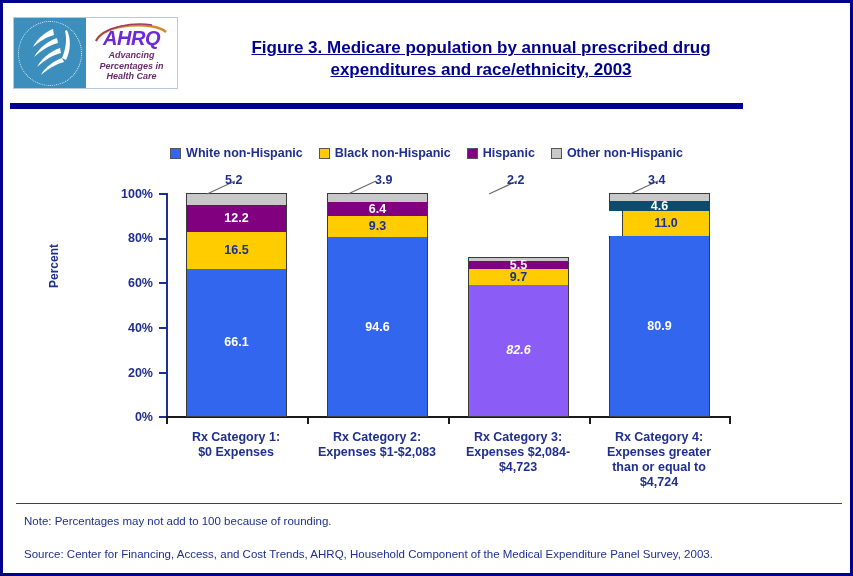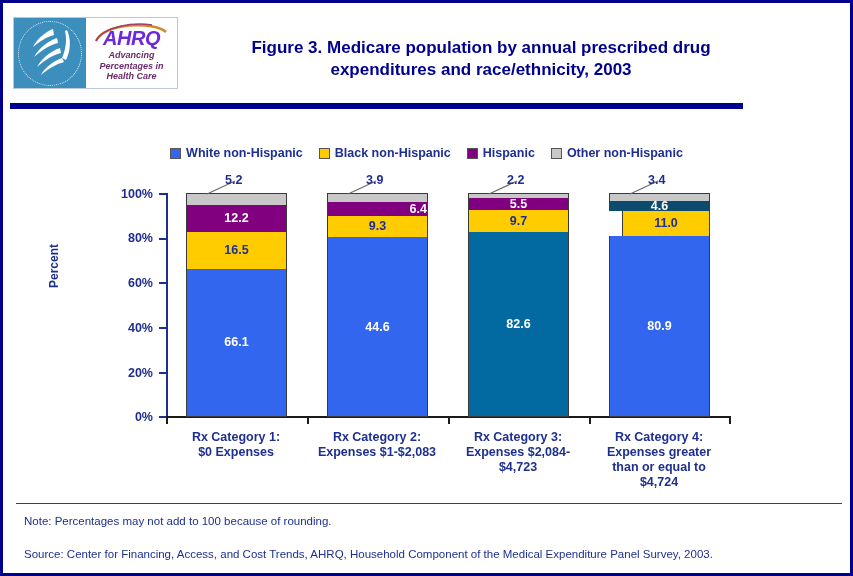--- a/index.html
+++ b/index.html
@@ -100,20 +100,21 @@
     position: absolute;
     left: 178px;
     top: 34px;
     width: 600px;
     text-align: center;
     color: #00008f;
     font-weight: bold;
     font-size: 17px;
     line-height: 22px;
     font-family: "Liberation Sans", sans-serif;
+    text-decoration: underline;
   }
   #header-rule {
     position: absolute;
     left: 7px;
     top: 100px;
     width: 733px;
     height: 6px;
     background: #00008f;
   }
 
@@ -385,40 +386,40 @@
         <div class="bar-seg" style="background: rgb(255, 204, 0); height: 16.5%; flex: 0 0 auto;">
           <span class="seg-label seg-dark-text">16.5</span>
         </div>
         <div class="bar-seg" style="background: rgb(51, 102, 238); height: 66.1%; flex: 0 0 auto;">
           <span class="seg-label seg-white-text">66.1</span>
         </div>
       </div>
 
       <div class="bar" style="left:324px; height:224px;">
         <div class="bar-seg" style="background: rgb(200, 200, 200); height: 3.9%; flex: 0 0 auto;"></div>
-        <div class="bar-seg" style="background: rgb(128, 0, 128); height: 6.4%; flex: 0 0 auto; justify-content: flex-end;">
+        <div class="bar-seg" style="background: rgb(128, 0, 128); height: 6.4%; flex: 0 0 auto;">
           <span class="seg-label seg-white-text">6.4</span>
         </div>
         <div class="bar-seg" style="background: rgb(255, 204, 0); height: 9.3%; flex: 0 0 auto;">
           <span class="seg-label seg-dark-text">9.3</span>
         </div>
         <div class="bar-seg" style="background: rgb(51, 102, 238); height: 80.5%; flex: 0 0 auto;">
-          <span class="seg-label seg-white-text">44.6</span>
-        </div>
-      </div>
-
-      <div class="bar" style="left:465px; height:224px;">
+          <span class="seg-label seg-white-text">94.6</span>
+        </div>
+      </div>
+
+      <div class="bar" style="left:465px; height:160px;">
         <div class="bar-seg" style="background: rgb(200, 200, 200); height: 2.2%; flex: 0 0 auto;"></div>
         <div class="bar-seg" style="background: rgb(128, 0, 128); height: 5.5%; flex: 0 0 auto;">
           <span class="seg-label seg-white-text">5.5</span>
         </div>
         <div class="bar-seg" style="background: rgb(255, 204, 0); height: 9.7%; flex: 0 0 auto;">
           <span class="seg-label seg-dark-text">9.7</span>
         </div>
-        <div class="bar-seg" style="background: #0369a1; height: 82.6%; flex: 0 0 auto;">
+        <div class="bar-seg" style="background: #8b5cf6; height: 82.6%; flex: 0 0 auto; font-style: italic;">
           <span class="seg-label seg-white-text">82.6</span>
         </div>
       </div>
 
       <div class="bar" style="left:606px; height:224px;">
         <div class="bar-seg" style="background: rgb(200, 200, 200); height: 3.4%; flex: 0 0 auto;"></div>
         <div class="bar-seg" style="background: #0c4a6e; height: 4.6%; flex: 0 0 auto;">
           <span class="seg-label seg-white-text">4.6</span>
         </div>
         <div class="bar-seg" style="background: rgb(255, 204, 0); height: 11%; flex: 0 0 auto; margin-left: 13px;">
@@ -430,21 +431,21 @@
       </div>
     </div>
 
     <svg class="callout-line" style="left:0; top:170px; width:847px; height:30px;" viewBox="0 0 847 30">
       <line x1="204" y1="21" x2="232" y2="8" stroke="#6b6b6b" stroke-width="1.2"></line>
       <line x1="345" y1="21" x2="373" y2="8" stroke="#6b6b6b" stroke-width="1.2"></line>
       <line x1="486" y1="21" x2="514" y2="8" stroke="#6b6b6b" stroke-width="1.2"></line>
       <line x1="627" y1="21" x2="655" y2="8" stroke="#6b6b6b" stroke-width="1.2"></line>
     </svg>
     <div class="callout" style="left:222px; top:170px;">5.2</div>
-    <div class="callout" style="left:363px; top:170px;">3.9</div>
+    <div class="callout" style="left:372px; top:170px;">3.9</div>
     <div class="callout" style="left:504px; top:170px;">2.2</div>
     <div class="callout" style="left:645px; top:170px;">3.4</div>
 
     <div class="cat-label" style="left:163px; top:427px;">
       <span>Rx Category 1:</span><br>
       <span>$0 Expenses</span>
     </div>
     <div class="cat-label" style="left:304px; top:427px;">
       <span>Rx Category 2:</span><br>
       <span>Expenses $1-$2,083</span>

